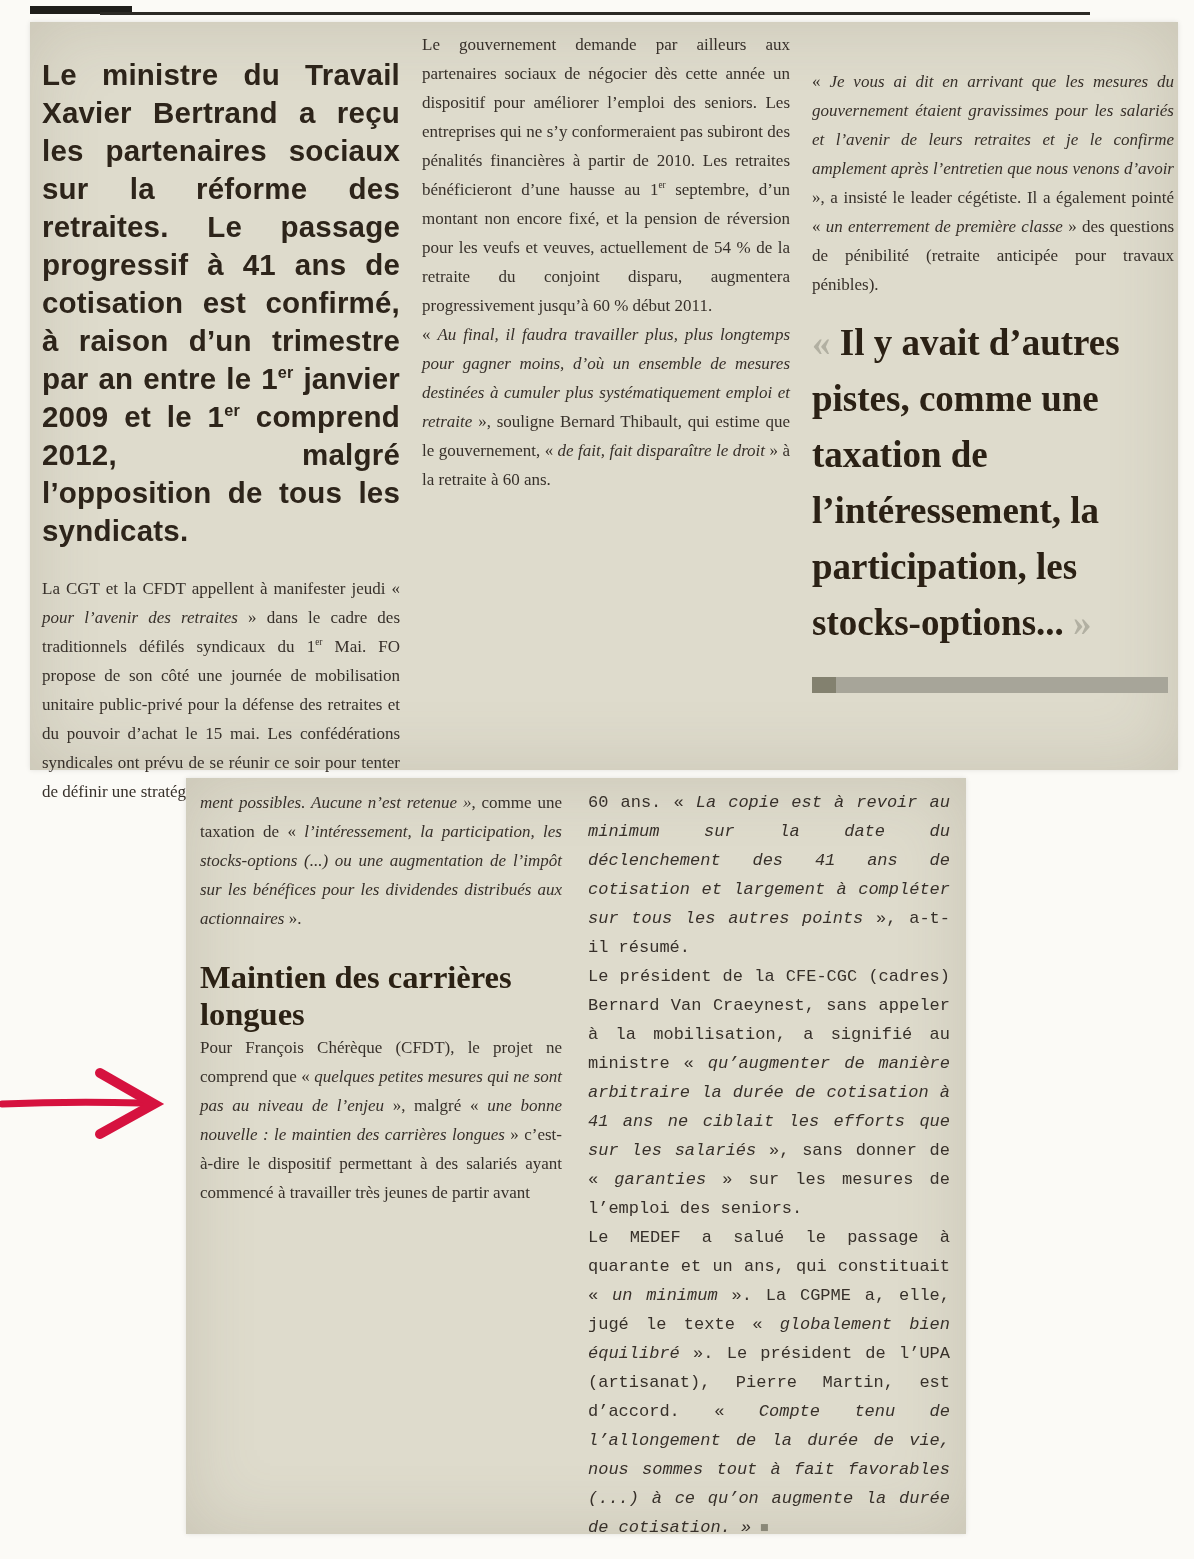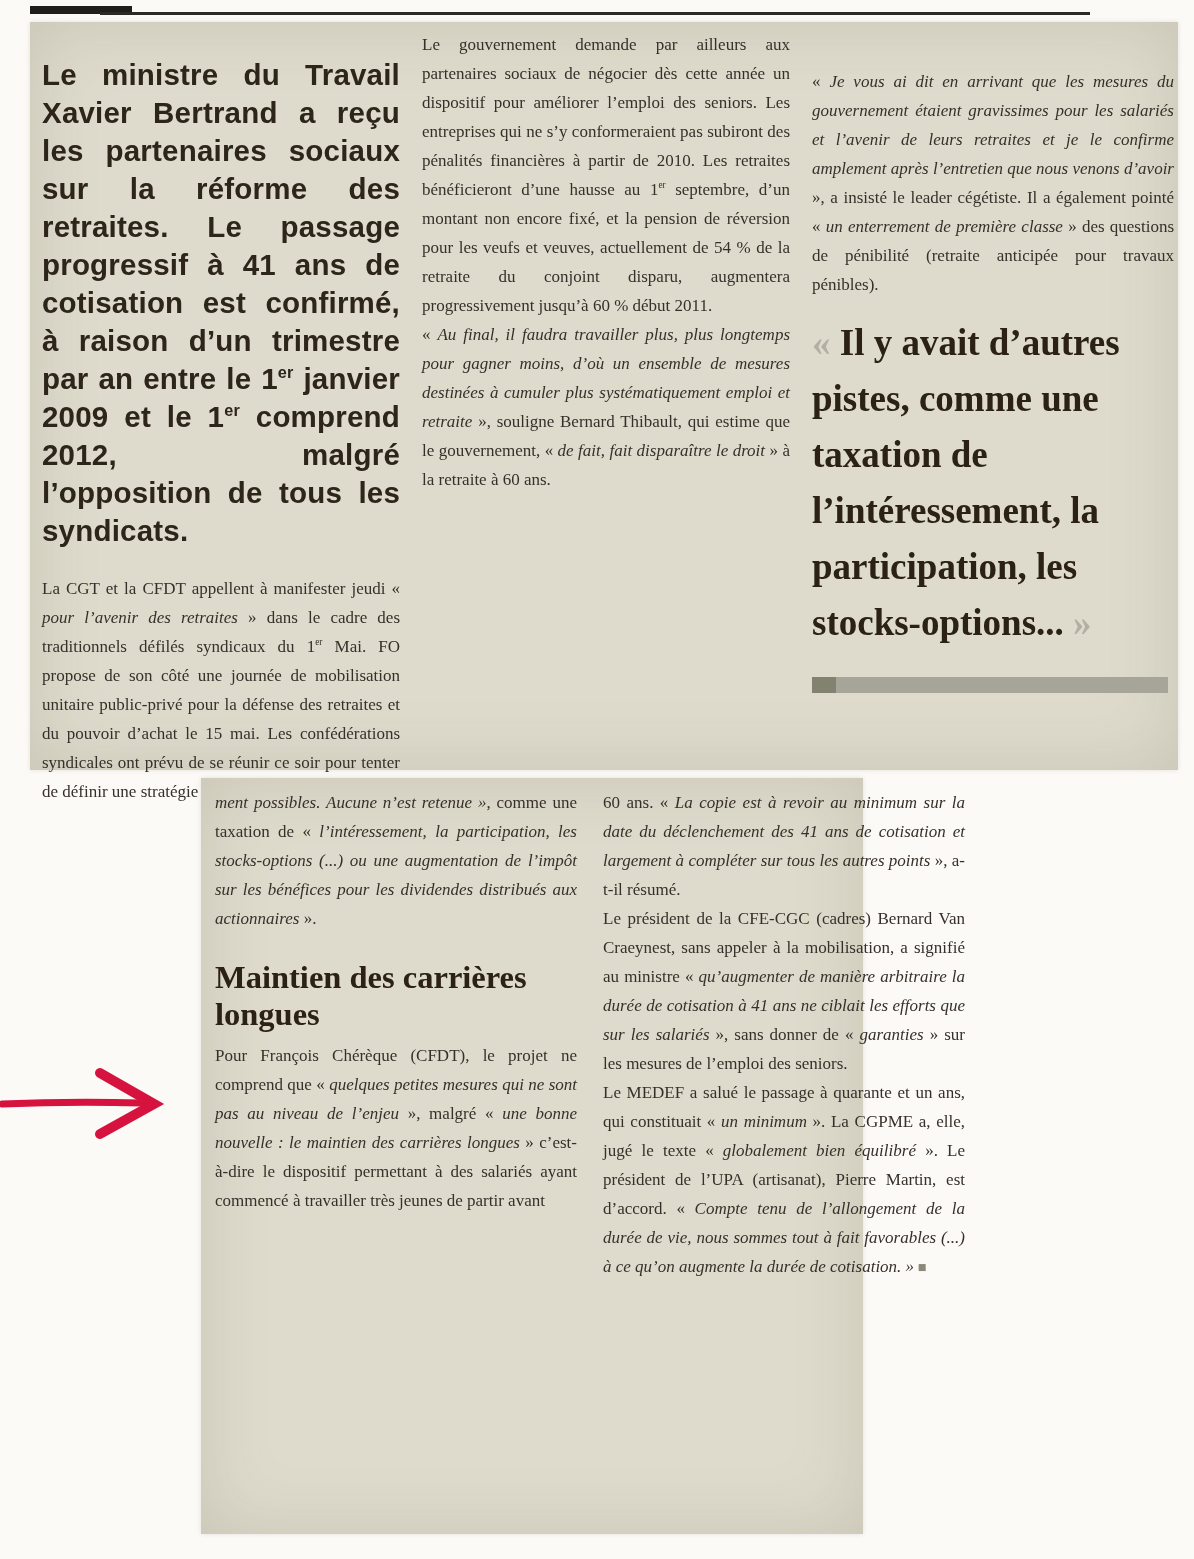--- a/index.html
+++ b/index.html
@@ -9,50 +9,50 @@
     background:#fbfaf6;
     font-family:"Liberation Serif", serif;
     overflow:hidden;
   }
   .clip {
     position:absolute;
     background:#dedbcc;
     box-shadow: inset 0 0 70px rgba(120,112,90,0.20), 0 0 5px rgba(0,0,0,0.10);
   }
   #clip-top    { left:30px;  top:22px;  width:1148px; height:748px; }
-  #clip-bottom { left:201px; top:778px; width:662px;  height:756px; }
+  #clip-bottom { left:186px; top:778px; width:780px;  height:756px; }
 
   .rule-thin  { position:absolute; left:100px; top:12px; width:990px; height:3px; background:#2c2a25; }
   .rule-thick { position:absolute; left:30px;  top:6px;  width:102px; height:8px; background:#1f1e1a; }
 
   .col { position:absolute; }
   #top-col1 { left:12px;  top:34px; width:358px; }
   #top-col2 { left:392px; top:8px;  width:368px; }
   #top-col3 { left:782px; top:8px;  width:362px;margin-top:37px; }
   #bot-colL { left:14px;  top:10px; width:362px; }
-  #bot-colR { left:402px; top:10px; width:362px; }
+  #bot-colR { left:402px; top:10px; width:362px;font-family:Liberation Mono, monospace; }
 
   p.blk {
     margin:0; text-align:justify;
     color:#37302a; font-size:17px; line-height:29px;
     hyphens:auto; -webkit-hyphens:auto;
   }
   .it { font-style:italic; }
   sup { font-size:0.55em; vertical-align:super; line-height:0; }
 
   p.lede {
     font-family:"Liberation Sans", sans-serif;
     font-weight:bold; font-size:29.5px; line-height:38px;
     color:#2d241a; letter-spacing:0.2px;
   }
   #top-col1 p.body-after-lede { margin-top:24px; }
 
   p.subhead {
     font-weight:bold; font-size:32.5px; line-height:37px;
-    color:#2b2114; text-align:left; margin-top:26px; margin-bottom:8px;
+    color:#2b2114; text-align:left; margin-top:26px; margin-bottom:0;
   }
   p.pullquote {
     font-weight:bold; font-size:37px; line-height:56px;
     color:#2b2115; text-align:left; margin-top:16px;
   }
   .quote-mark { color:#b2b0a2; }
   .end-square { color:#8a8878; font-size:0.85em; }
 
   .pq-bar {
     position:relative; margin-top:26px;

